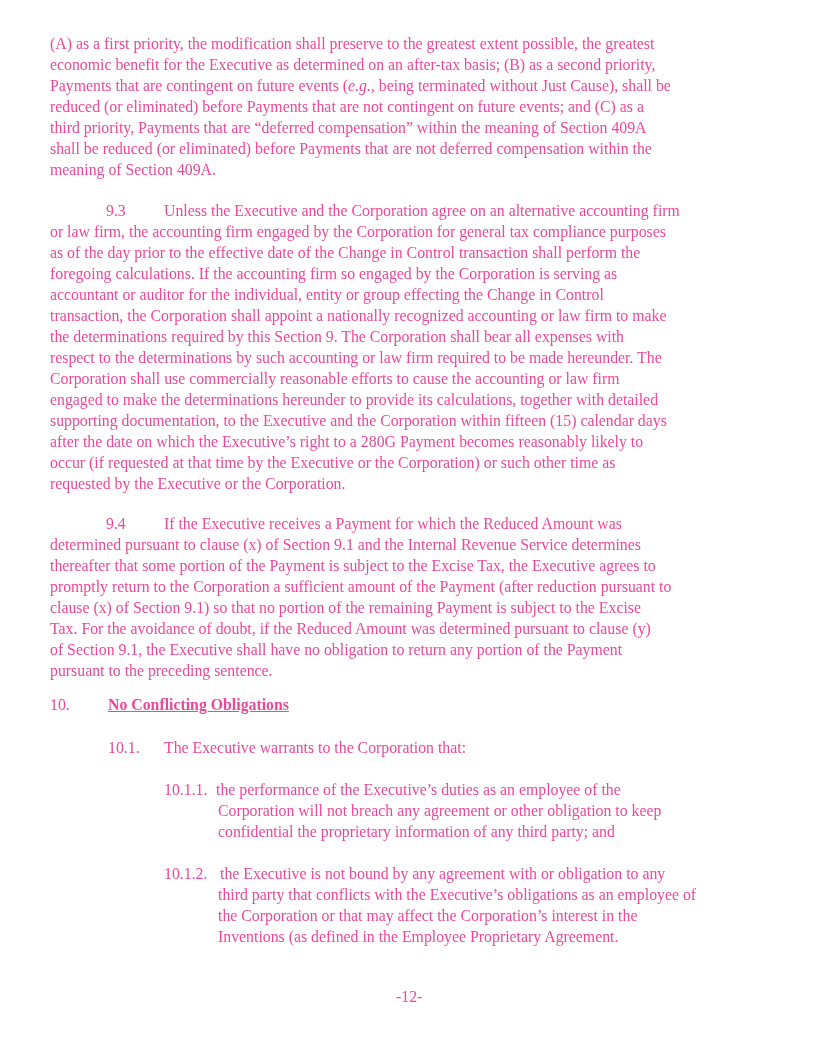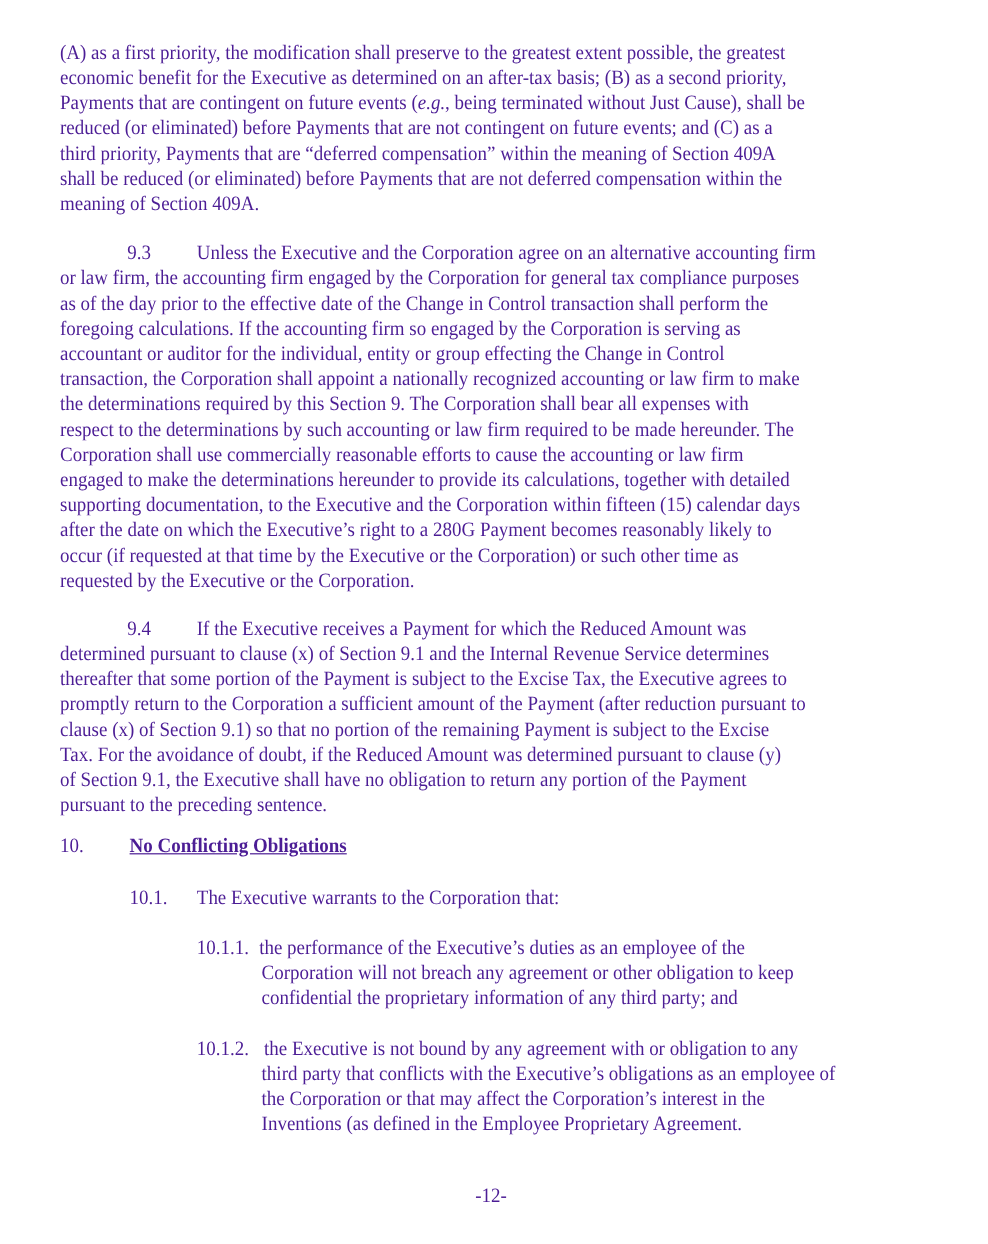--- a/index.html
+++ b/index.html
@@ -1,19 +1,19 @@
 <!DOCTYPE html>
 <html><head>
 <meta charset="utf-8">
 <style>
   html, body { margin:0; padding:0; background:#ffffff; }
   body { width:823px; height:1037px; position:relative; overflow:hidden; }
   .page {
     position:absolute; left:0; top:0; width:823px; height:744px;
-    font-family:"Liberation Serif", serif; color:#4c1d95; font-size:17px;
+    font-family:"Liberation Serif", serif; color:#ec4899; font-size:17px;
   }
   .line {
     position:absolute; white-space:nowrap; line-height:21px;
     transform-origin:left top; transform:scaleX(0.93);
   }
   .u { text-decoration:underline; font-weight:bold; }
   .i { font-style:italic; }
 </style>
 </head>
 <body>

